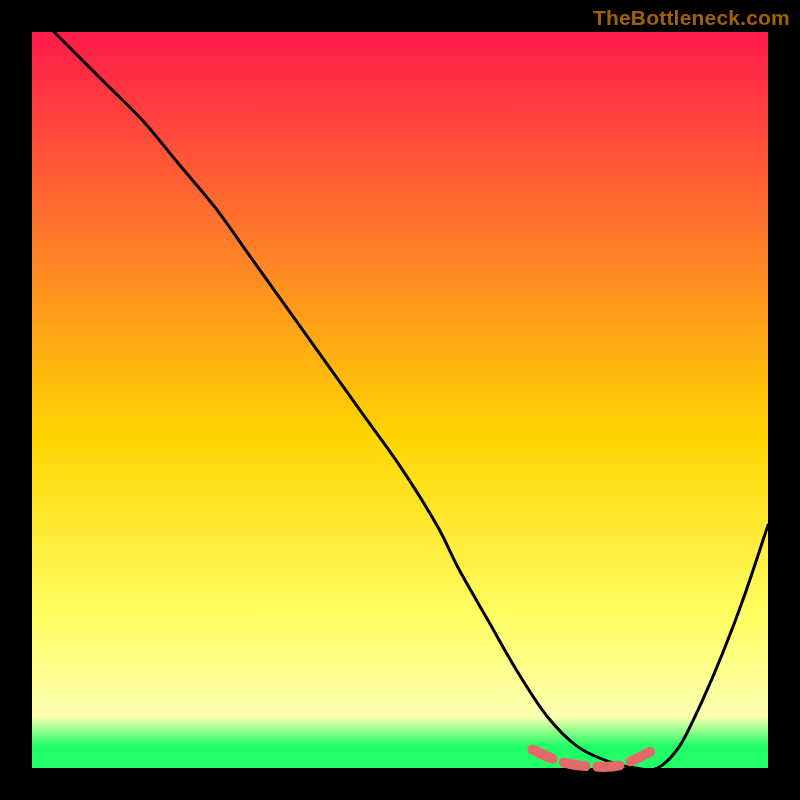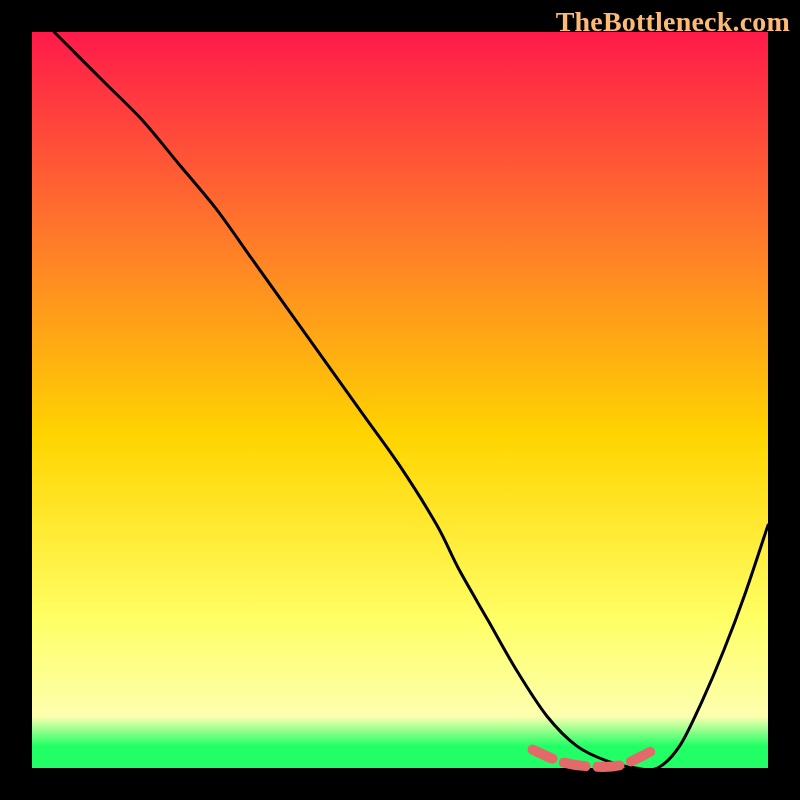--- a/index.html
+++ b/index.html
@@ -13,26 +13,25 @@
   }
   .container {
     position: relative;
     width: 800px;
     height: 800px;
   }
   .watermark {
     position: absolute;
     top: 6px;
     right: 10px;
-    color: #fdba74;
-    font-size: 28px;
+    color: #a16207;
+    font-size: 21px;
     font-weight: 600;
     z-index: 10;
     letter-spacing: 0.2px;
-    font-family: Liberation Serif, serif;
   }
   svg {
     position: absolute;
     top: 0;
     left: 0;
   }
 </style>
 </head>
 <body>
 <div class="container">

